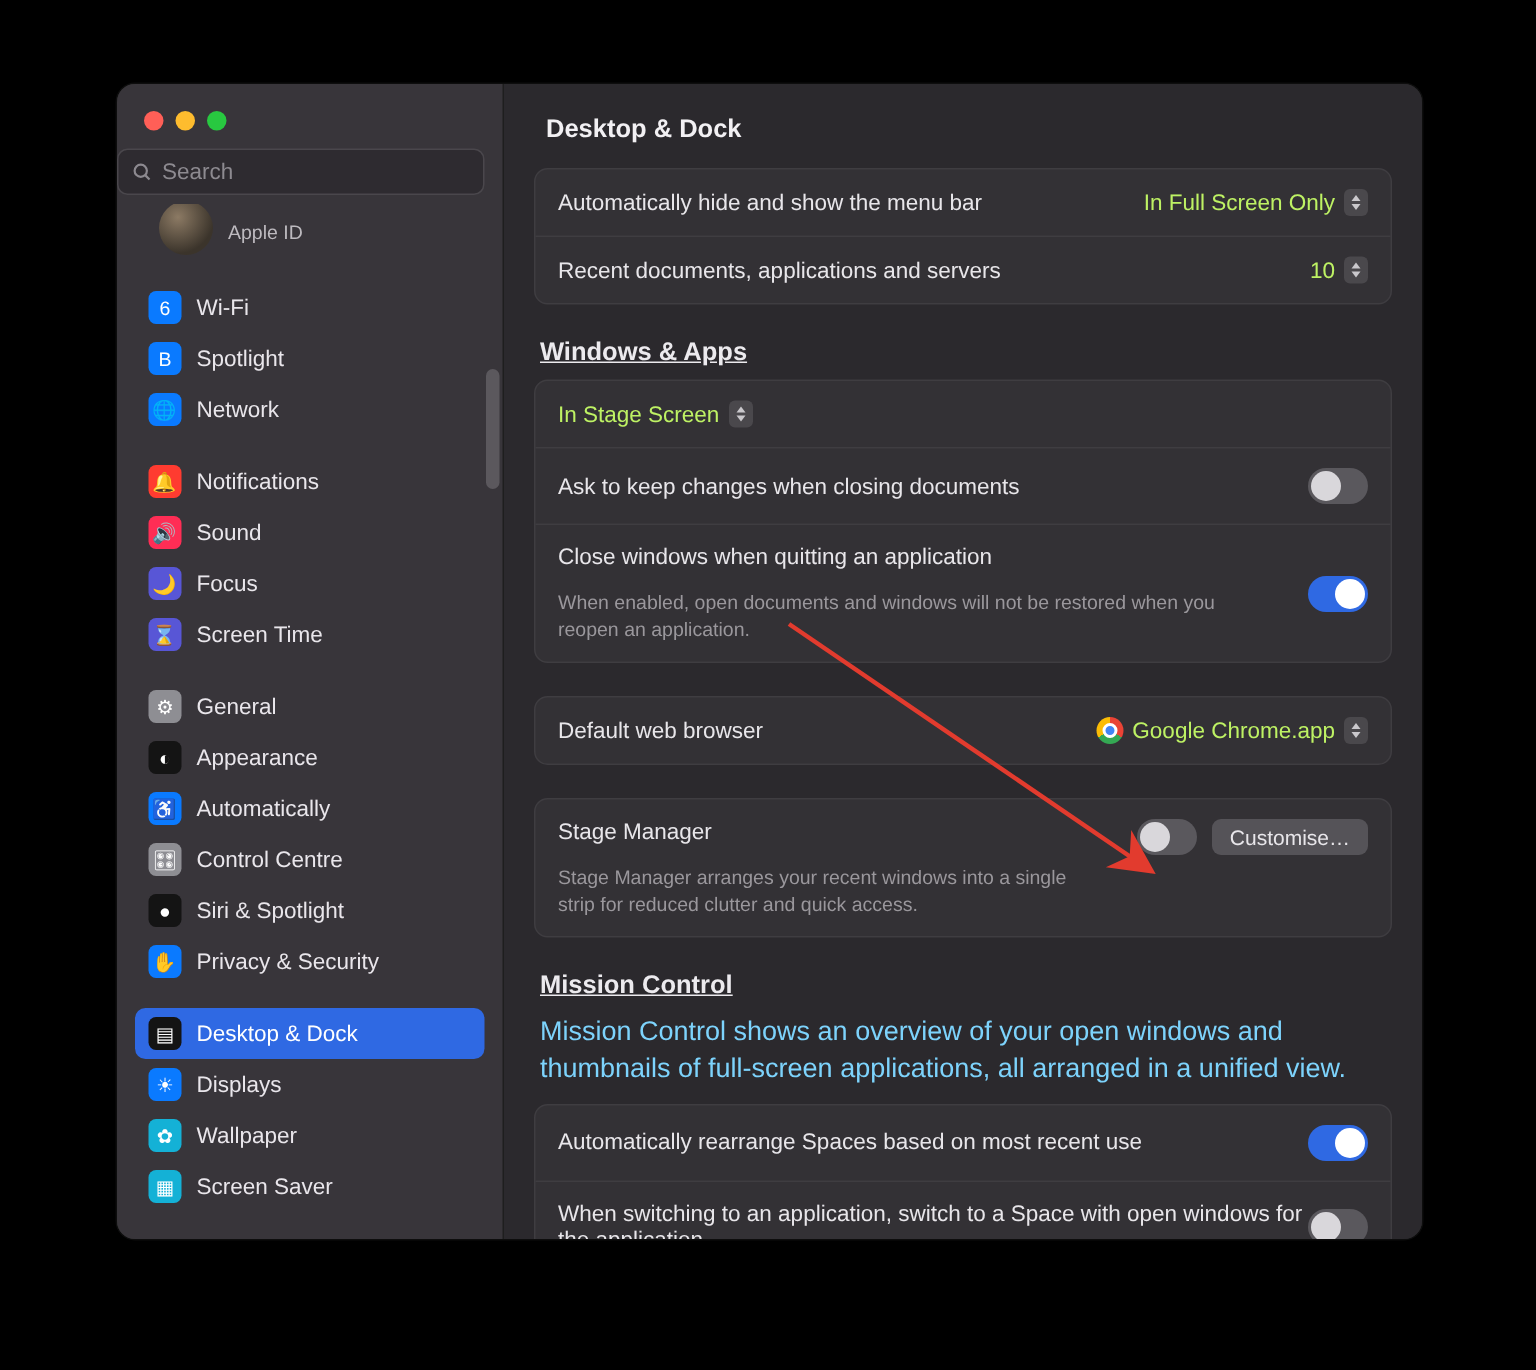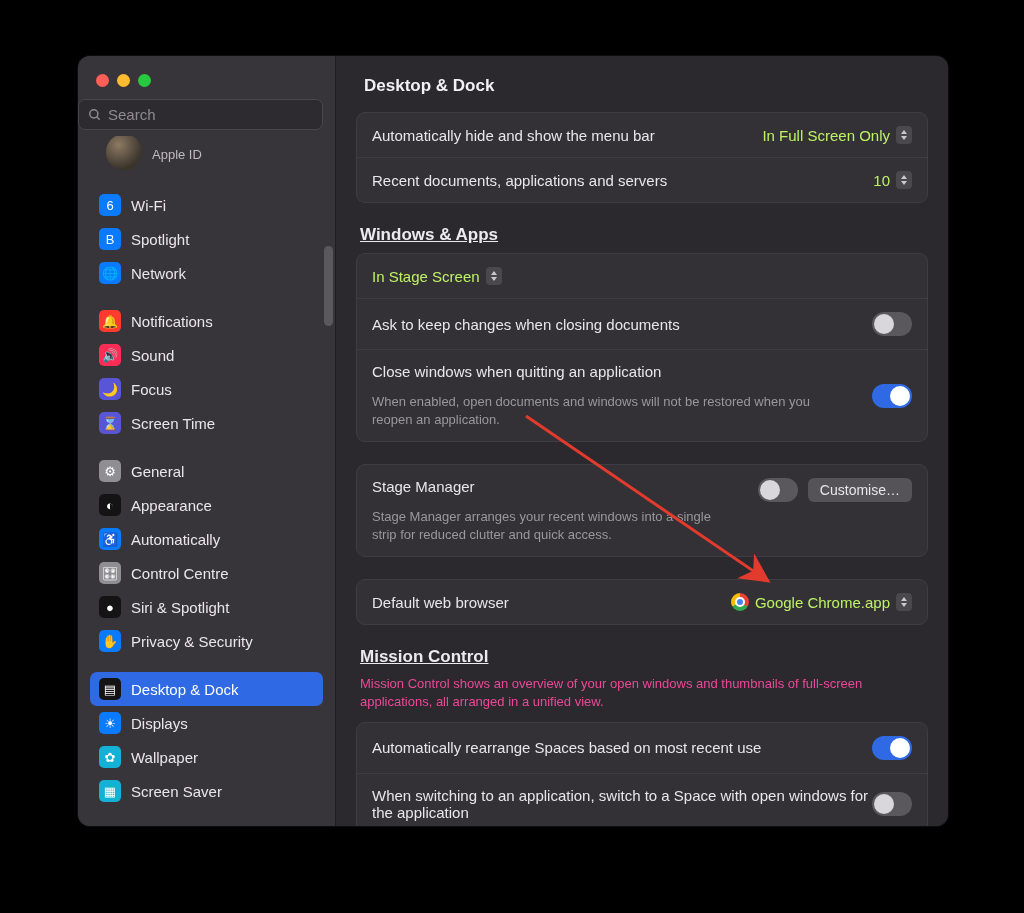--- a/index.html
+++ b/index.html
@@ -151,22 +151,22 @@
   .row-label { color: #e8e6ea; font-size: 15px; }
   .row-desc { color: #9a979c; font-size: 13px; line-height: 1.35; margin-top: 13px; max-width: 460px; }
   .section-heading {
     font-weight: 700;
     color: #eceaee;
     font-size: 17px;
     padding: 0 4px 8px 4px;
     text-decoration: underline;
   }
   .section-sub {
-    color: #ec4899;
-    font-size: 13px;
+    color: #7dd3fc;
+    font-size: 18px;
     line-height: 1.4;
     padding: 0 4px 10px 4px;
     max-width: 560px;
   }
   .dropdown {
     display: inline-flex;
     align-items: center;
     gap: 6px;
     color: #bef264;
     font-size: 15px;
@@ -373,41 +373,41 @@
         <div class="row">
           <div class="row-text">
             <div class="row-label">Close windows when quitting an application</div>
             <div class="row-desc">When enabled, open documents and windows will not be restored when you reopen an application.</div>
           </div>
           <div class="toggle on"></div>
         </div>
       </div>
 
       <div class="panel">
-        <div class="row stage-row">
-          <div class="row-text">
-            <div class="row-label">Stage Manager</div>
-            <div class="row-desc" style="max-width:360px">Stage Manager arranges your recent windows into a single strip for reduced clutter and quick access.</div>
-          </div>
-          <div class="stage-controls">
-            <div class="toggle"></div>
-            <div class="btn-grey">Customise…</div>
-          </div>
-        </div>
-      </div>
-
-      <div class="panel">
         <div class="row">
           <div class="row-text">
               <div class="row-label">Default web browser</div>
             </div>
           <div class="dropdown">
             <span class="chrome-icon"></span>
             <span>Google Chrome.app</span>
             <span class="chevrons"></span>
+          </div>
+        </div>
+      </div>
+
+      <div class="panel">
+        <div class="row stage-row">
+          <div class="row-text">
+            <div class="row-label">Stage Manager</div>
+            <div class="row-desc" style="max-width:360px">Stage Manager arranges your recent windows into a single strip for reduced clutter and quick access.</div>
+          </div>
+          <div class="stage-controls">
+            <div class="toggle"></div>
+            <div class="btn-grey">Customise…</div>
           </div>
         </div>
       </div>
 
       <div class="section-heading">Mission Control</div>
       <div class="section-sub">Mission Control shows an overview of your open windows and thumbnails of full-screen applications, all arranged in a unified view.</div>
       <div class="panel">
         <div class="row">
           <div class="row-text">
               <div class="row-label">Automatically rearrange Spaces based on most recent use</div>

